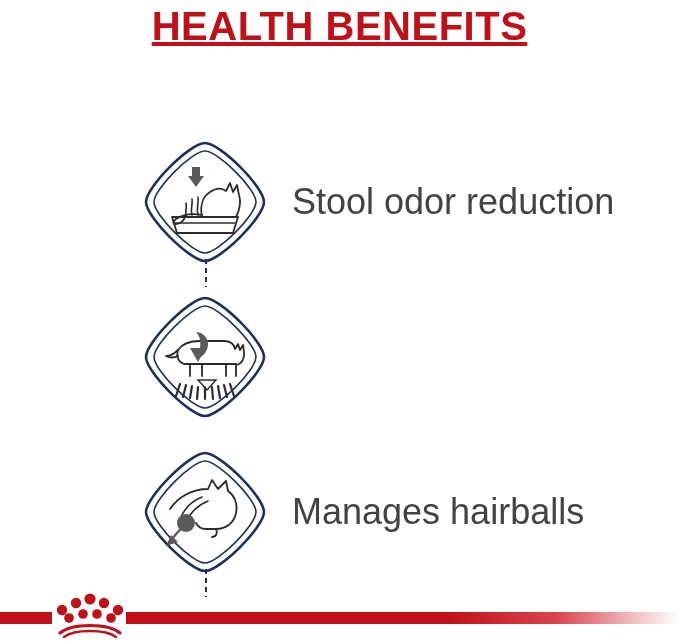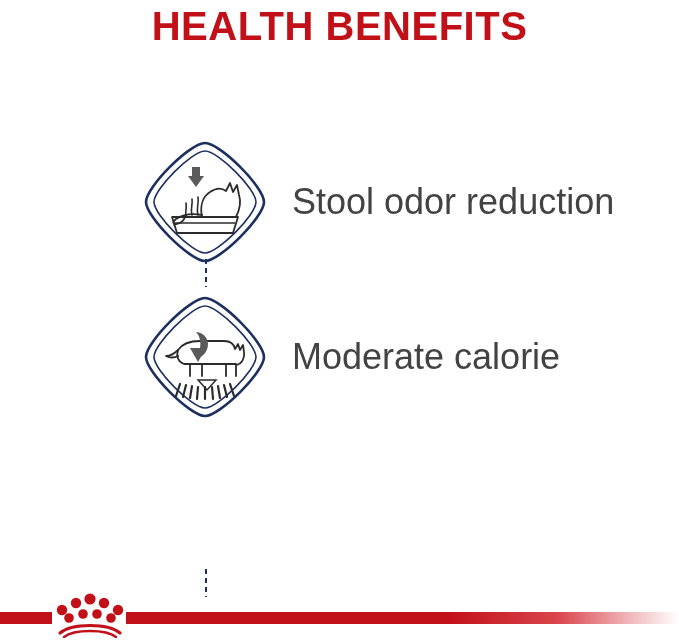--- a/index.html
+++ b/index.html
@@ -26,21 +26,21 @@
   }
   .title-line {
     color: #c21019;
     font-family: "Liberation Sans", sans-serif;
     font-weight: bold;
     font-size: 40px;
     line-height: 44px;
     letter-spacing: 0.5px;
     white-space: nowrap;
   }
-  .title-line.l1 { margin-top: 4px; }
+  .title-line.l1 { margin-top: 4px; text-decoration: underline; }
 
   
   .benefits {
     position: absolute;
     top: 124px;
     left: 0;
     width: 679px;
   }
   .benefit-row {
     position: relative;
@@ -172,24 +172,45 @@
           <line x1="84" y1="93" x2="87" y2="105"></line>
           <line x1="90" y1="92" x2="94" y2="104"></line>
         </g>
 
         <g fill="#5a5a5a">
           <path d="M56 40 C62 40 68 45 68 52 C68 60 62 66 56 66 C60 60 61 54 60 48 C59 44 58 42 56 40 Z"></path>
           <path d="M50 56 L66 56 L58 70 Z"></path>
         </g>
       </svg>
     </div>
-    <div class="benefit-label">Moderate calorie</div>
     <div class="connector c2"></div>
   </div>
 
+  <div class="benefit-row">
+    <div class="icon-slot">
+      <svg width="130" height="130" viewBox="0 0 130 130" aria-hidden="true">
+        <path d="M65 6 C80 6 124 50 124 65 C124 80 80 124 65 124 C50 124 6 80 6 65 C6 50 50 6 65 6 Z" fill="none" stroke="#1c2f5e" stroke-width="2.6"></path>
+        <path d="M65 14 C78 14 116 52 116 65 C116 78 78 116 65 116 C52 116 14 78 14 65 C14 52 52 14 65 14 Z" fill="none" stroke="#1c2f5e" stroke-width="1.6"></path>
+
+        <path d="M30 62 C38 50 52 42 68 42 L72 33 L78 42 L86 34 L88 44
+                 C94 48 98 56 96 66 C94 76 86 82 76 82 L66 82
+                 C62 82 58 80 56 76" fill="none" stroke="#2b2b2b" stroke-width="1.8" stroke-linejoin="round" stroke-linecap="round"></path>
+        <path d="M76 82 C78 86 76 90 72 90" fill="none" stroke="#2b2b2b" stroke-width="1.8" stroke-linecap="round"></path>
+
+        <path d="M62 50 C52 54 44 62 40 72" fill="none" stroke="#2b2b2b" stroke-width="1.6" stroke-linecap="round"></path>
+        <path d="M68 54 C58 58 50 66 46 76" fill="none" stroke="#2b2b2b" stroke-width="1.6" stroke-linecap="round"></path>
+
+        <circle cx="46" cy="76" r="9" fill="#5a5a5a"></circle>
+
+        <path d="M46 76 L30 94" stroke="#5a5a5a" stroke-width="2.4" stroke-linecap="round"></path>
+        <path d="M26 99 L38 95 L31 88 Z" fill="#5a5a5a"></path>
+      </svg>
+    </div>
+    <div class="benefit-label">Manages hairballs</div>
+  </div>
 
 </div>
 
 <div class="bottom-bar-left"></div>
 <div class="bottom-bar-right"></div>
 
 <div class="crown">
   <svg width="76" height="50" viewBox="0 0 76 50" aria-hidden="true">
     <g fill="#c21019">
 

